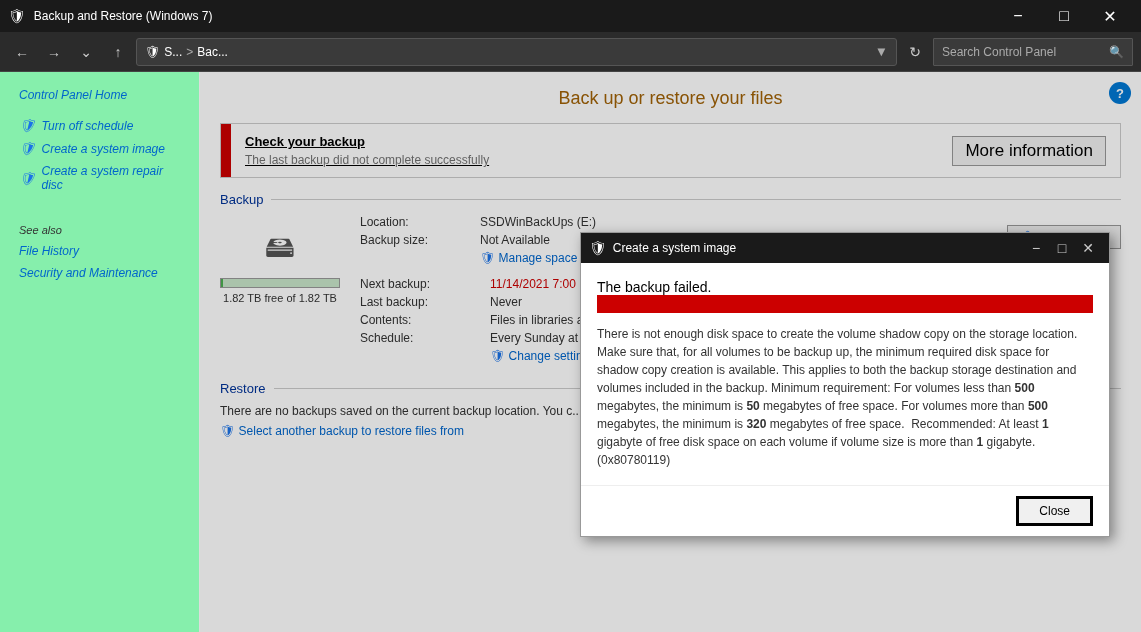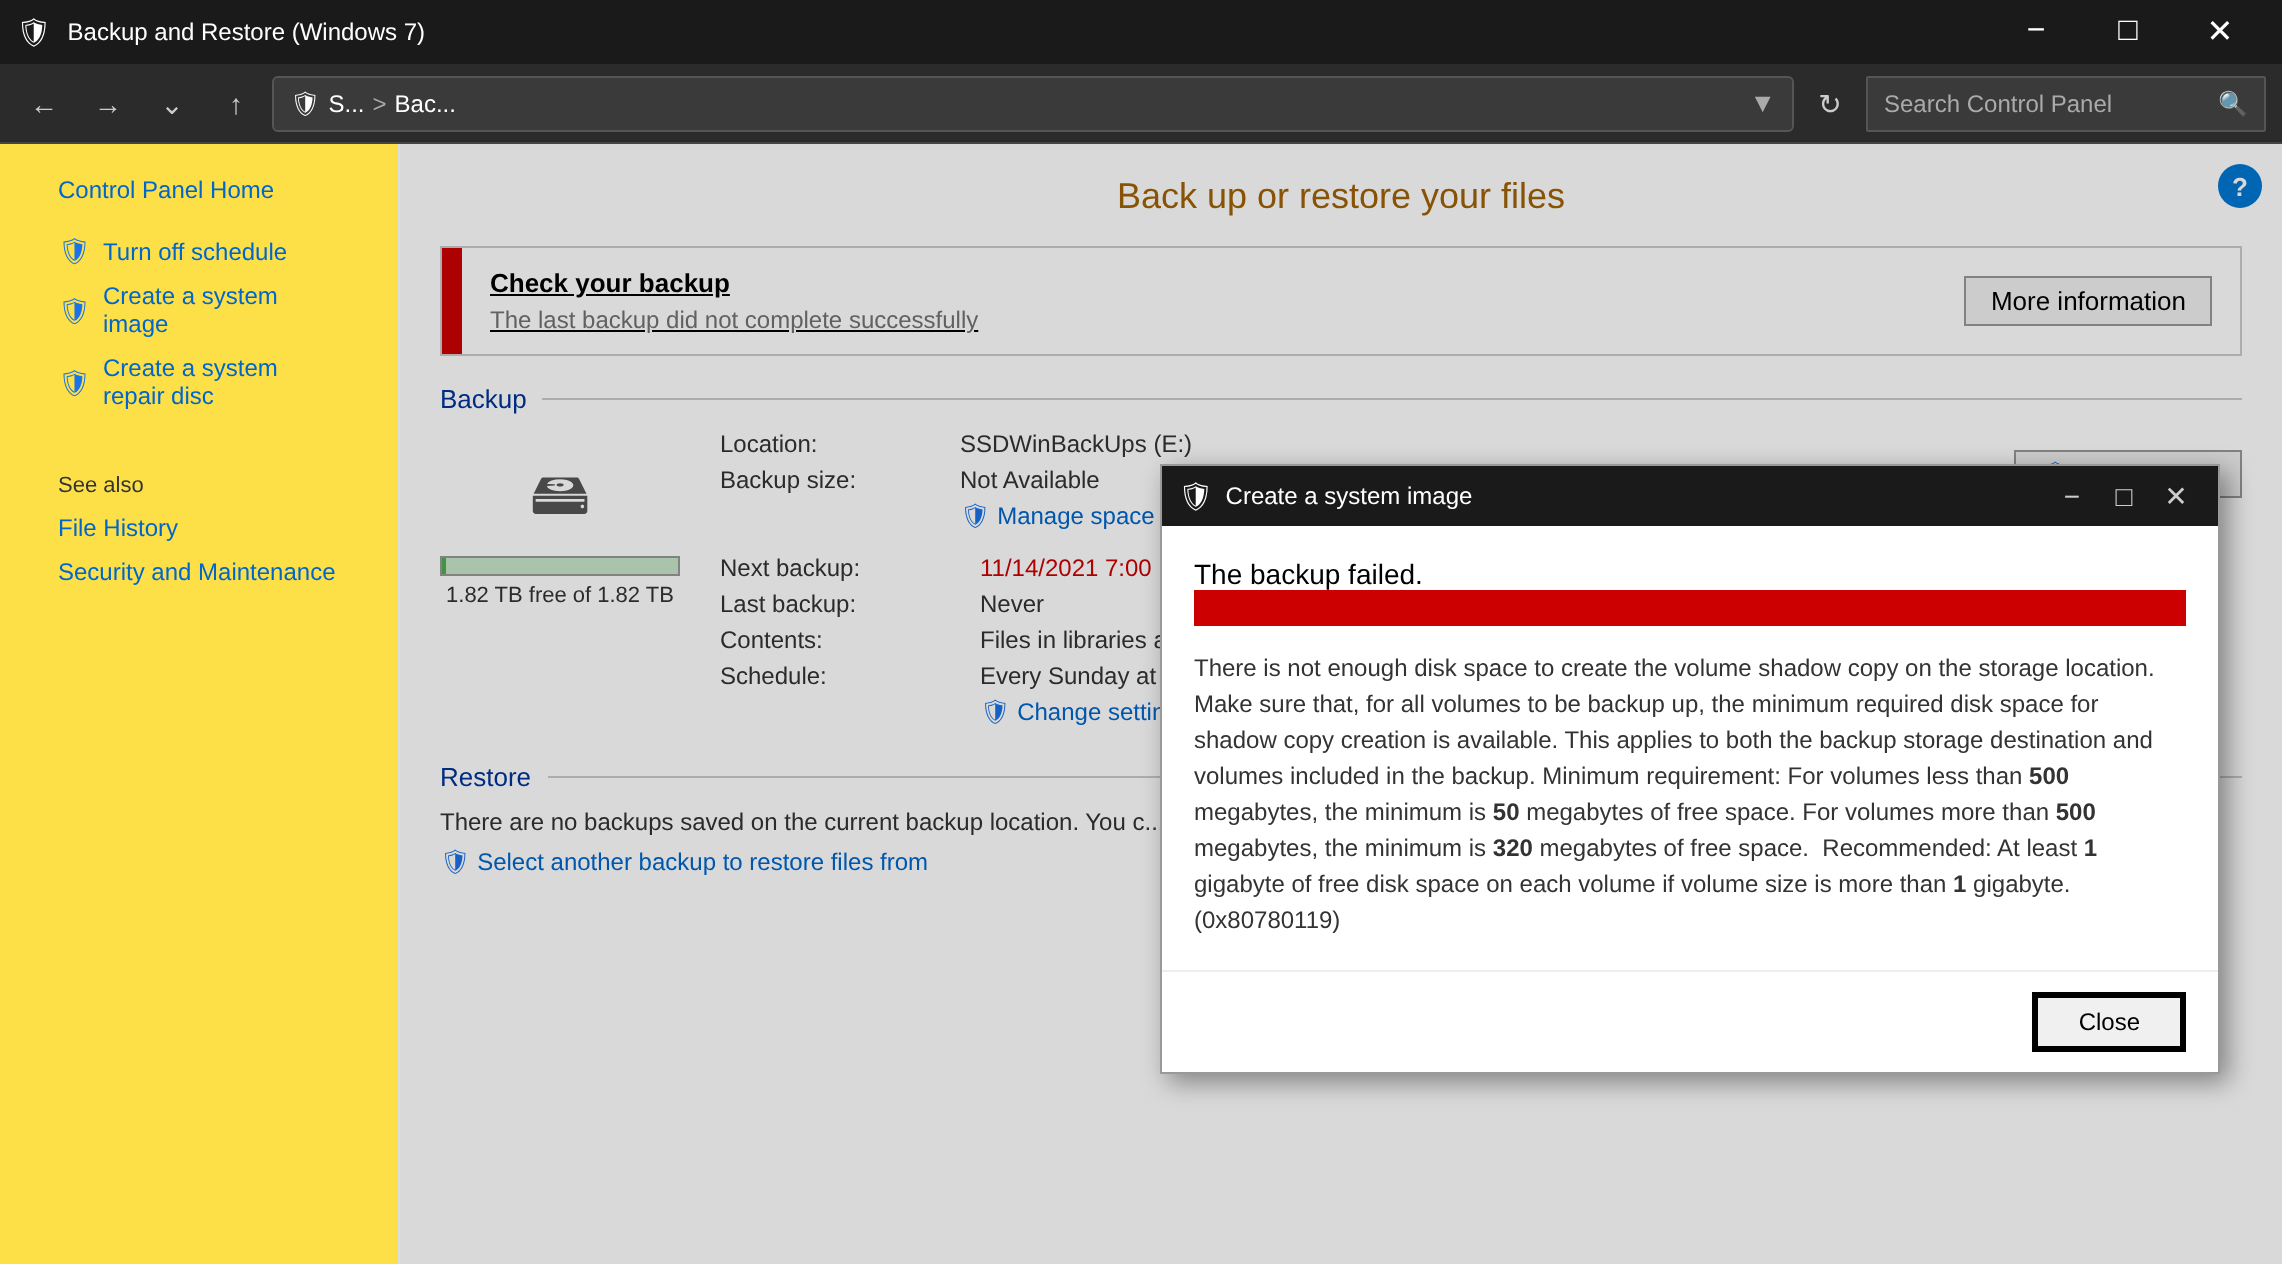--- a/index.html
+++ b/index.html
@@ -85,24 +85,25 @@
     
     .main-window {
       display: flex;
       height: calc(632px - 32px - 40px);
       background: #fff;
     }
 
     
     .sidebar {
       width: 200px;
-      background: #fde047;
-      padding: 12px 17px;
+      background: #86efac;
+      padding: 12px 7px;
       border-right: 1px solid #ddd;
       font-size: 12px;
+      font-style: italic;
     }
     .sidebar-link {
       display: flex;
       align-items: center;
       gap: 6px;
       padding: 4px 12px;
       color: #0066cc;
       cursor: pointer;
       text-decoration: none;
     }
@@ -162,21 +163,21 @@
       text-decoration: underline;
     }
     .warning-title { font-weight: bold; font-size: 13px; margin-bottom: 4px; }
     .warning-desc { font-size: 12px; color: #737373; }
     .more-info-btn {
       margin: 10px 14px;
       padding: 4px 12px;
       background: #f0f0f0;
       border: 1px solid #999;
       cursor: pointer;
-      font-size: 13px;
+      font-size: 17px;
       white-space: nowrap;
     }
 
     
     .section-header {
       display: flex;
       align-items: center;
       margin: 10px 0 8px 0;
       color: #003399;
       font-size: 13px;

